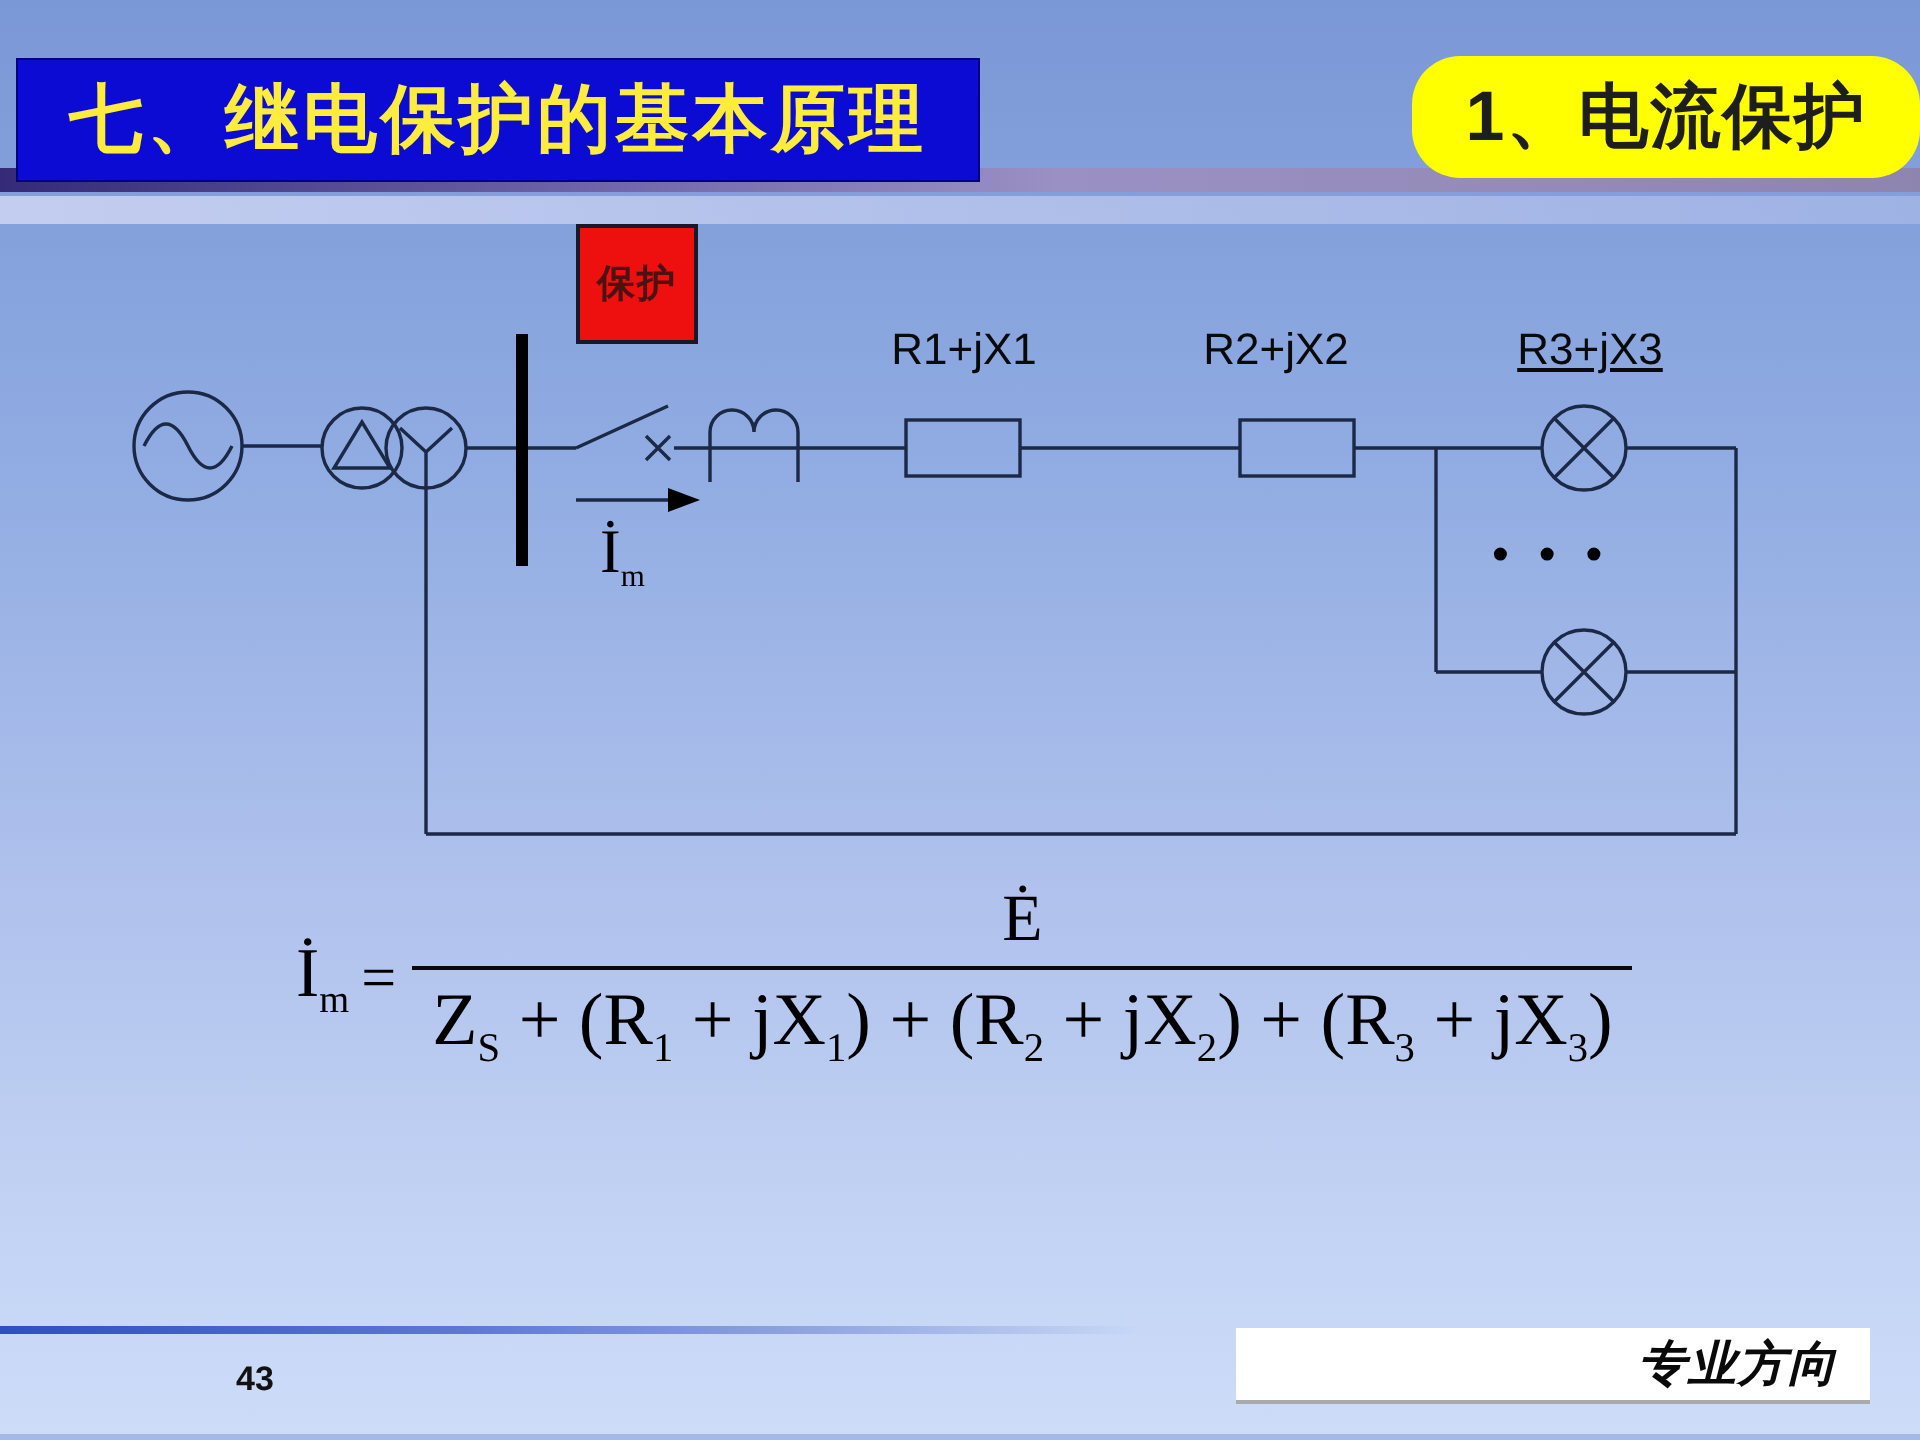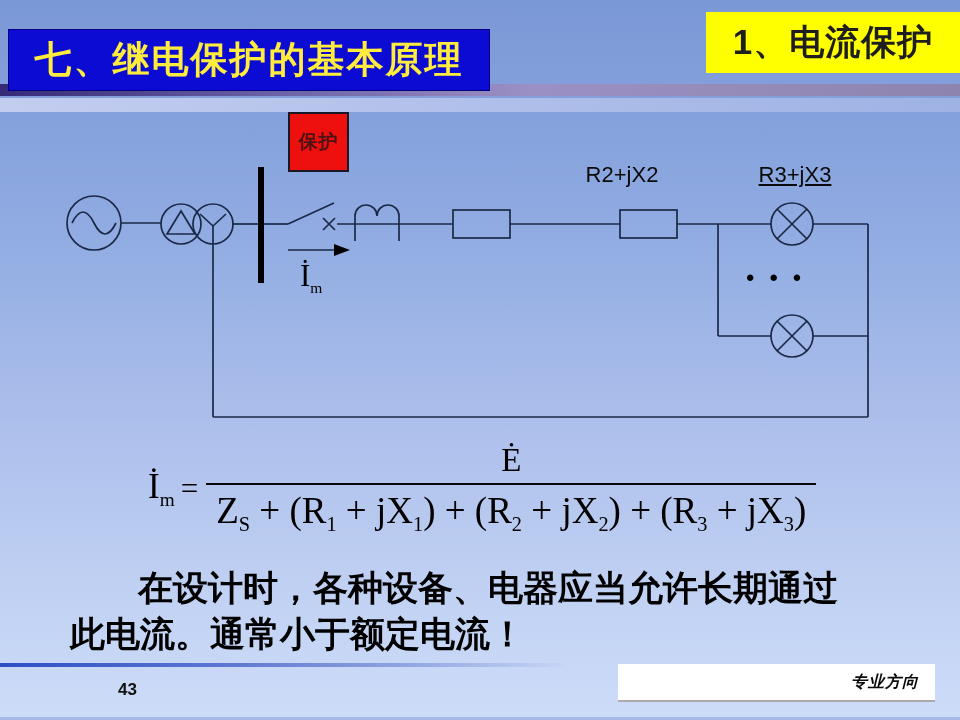--- a/index.html
+++ b/index.html
@@ -9,32 +9,32 @@
     background:linear-gradient(180deg,#7b98d6 0%,#84a0dc 15%,#93aee3 35%,#aec0ec 60%,#c3d3f4 85%,#cddcf8 100%);
   }
   
   .band-purple{position:absolute;left:0;top:84px;width:960px;height:12px;
     background:linear-gradient(to right,#352a78 0%,#6e63a8 30%,#9b90c4 55%,#958cba 75%,#8d84b0 100%);}
   .band-light{position:absolute;left:0;top:98px;width:960px;height:14px;
     background:linear-gradient(to right,rgba(206,213,243,.85),rgba(190,200,238,.45));}
   .title-left{position:absolute;left:8px;top:29px;width:480px;height:60px;z-index:3;
     background:#0b0bd3;border:1px solid #000080;color:#ffec3d;font-size:37px;font-weight:bold;
     display:flex;align-items:center;justify-content:center;letter-spacing:2px;}
-  .title-right{position:absolute;left:706px;top:12px;width:254px;height:61px;z-index:3;
+  .title-right{position:absolute;left:706px;top:28px;width:254px;height:61px;z-index:3;
     background:#ffff00;color:#1e1e1e;font-size:35px;font-weight:bold;
-    display:flex;align-items:center;justify-content:center;letter-spacing:1px;}
+    display:flex;align-items:center;justify-content:center;letter-spacing:1px;border-radius:24px;}
   
   .protect-box{position:absolute;left:288px;top:112px;width:57px;height:56px;z-index:2;
     background:#ee0f0f;border:2px solid #181828;color:#4a1212;font-size:19px;font-weight:bold;
     display:flex;align-items:center;justify-content:center;letter-spacing:1px;font-family:Liberation Serif, serif;}
   
   .circuit-svg{position:absolute;left:0;top:0;width:960px;height:450px;}
   .imp-label{position:absolute;top:162px;width:140px;text-align:center;
     font-size:22px;color:#0a0a0a;}
-  .il-1{left:412px;} .il-2{left:552px;text-align:center;} .il-3{left:725px;text-decoration:underline;}
+  .il-1{left:412px;} .il-2{left:568px;text-align:center;} .il-3{left:725px;text-decoration:underline;}
   .im-label{position:absolute;left:300px;top:258px;font-family:"Liberation Serif",serif;
     font-size:31px;color:#000;}
   .im-label sub{font-size:0.5em;}
   .dots{position:absolute;left:746px;top:264px;font-size:24px;color:#000;
     letter-spacing:15px;line-height:28px;}
   
   .formula{position:absolute;left:148px;top:442px;display:flex;align-items:center;
     font-family:"Liberation Serif",serif;color:#000;}
   .formula .lhs{font-size:35px;}
   .formula .lhs sub,.formula .den sub,.formula .num sub{font-size:0.55em;}
@@ -45,21 +45,21 @@
   
   .body-text{position:absolute;left:70px;top:565px;width:830px;color:#000;
     font-size:35px;font-weight:bold;line-height:46px;}
   .body-text .l1{text-indent:68px;}
   
   .footer-line{position:absolute;left:0;top:663px;width:570px;height:4px;
     background:linear-gradient(to right,#2e4fc4 0%,#5d77d2 40%,#8ea3e0 70%,rgba(170,188,235,0));}
   .page-num{position:absolute;left:70px;top:680px;font-size:17px;font-weight:bold;color:#111;margin-left:48px;}
   .watermark-box{position:absolute;left:618px;top:664px;width:317px;height:36px;background:#ffffff;
     border-bottom:2px solid #aaa; display:flex;align-items:center;justify-content:flex-end;}
-  .watermark-box span{font-size:16px;font-weight:bold;font-style:italic;color:#0a0a0a;
+  .watermark-box span{font-size:24px;font-weight:bold;font-style:italic;color:#0a0a0a;
     padding-right:16px;letter-spacing:1px;}
   .bottom-strip{position:absolute;left:0;bottom:0;width:960px;height:3px;background:#a5b8e8;}
 </style>
 </head>
 <body>
 
 <div class="slide">
 
   <div class="band-purple"></div>
   <div class="band-light"></div>
@@ -126,40 +126,37 @@
     <g>
       <circle cx="792" cy="336" r="21"></circle>
       <path d="M777,321 L807,351 M807,321 L777,351"></path>
     </g>
     <path d="M813,336 H868"></path>
 
     <path d="M213,244 V417"></path>
     <path d="M213,417 H868"></path>
   </svg>
 
+  <div class="imp-label il-1">R1+jX1</div>
   <div class="imp-label il-2">R2+jX2</div>
   <div class="imp-label il-3">R3+jX3</div>
 
   <div class="im-label"><span>İ</span><sub>m</sub></div>
 
   <div class="dots">•••</div>
 
   <div class="formula">
     <span class="lhs"><span>İ</span><sub>m</sub></span>
     <span class="eq">=</span>
     <div class="frac">
       <div class="num">Ė</div>
       <div class="den"><span>Z</span><sub>S</sub><span> + (R</span><sub>1</sub><span> + jX</span><sub>1</sub><span>) + (R</span><sub>2</sub><span> + jX</span><sub>2</sub><span>) + (R</span><sub>3</sub><span> + jX</span><sub>3</sub><span>)</span></div>
     </div>
   </div>
 
-  <div class="body-text">
-    <div class="l1">在设计时，各种设备、电器应当允许长期通过</div>
-    <div class="l2">此电流。通常小于额定电流！</div>
-  </div>
 
   <div class="footer-line"></div>
   <div class="page-num">43</div>
   <div class="watermark-box">
     <span>专业方向</span>
   </div>
   <div class="bottom-strip"></div>
 
 </div>
 

